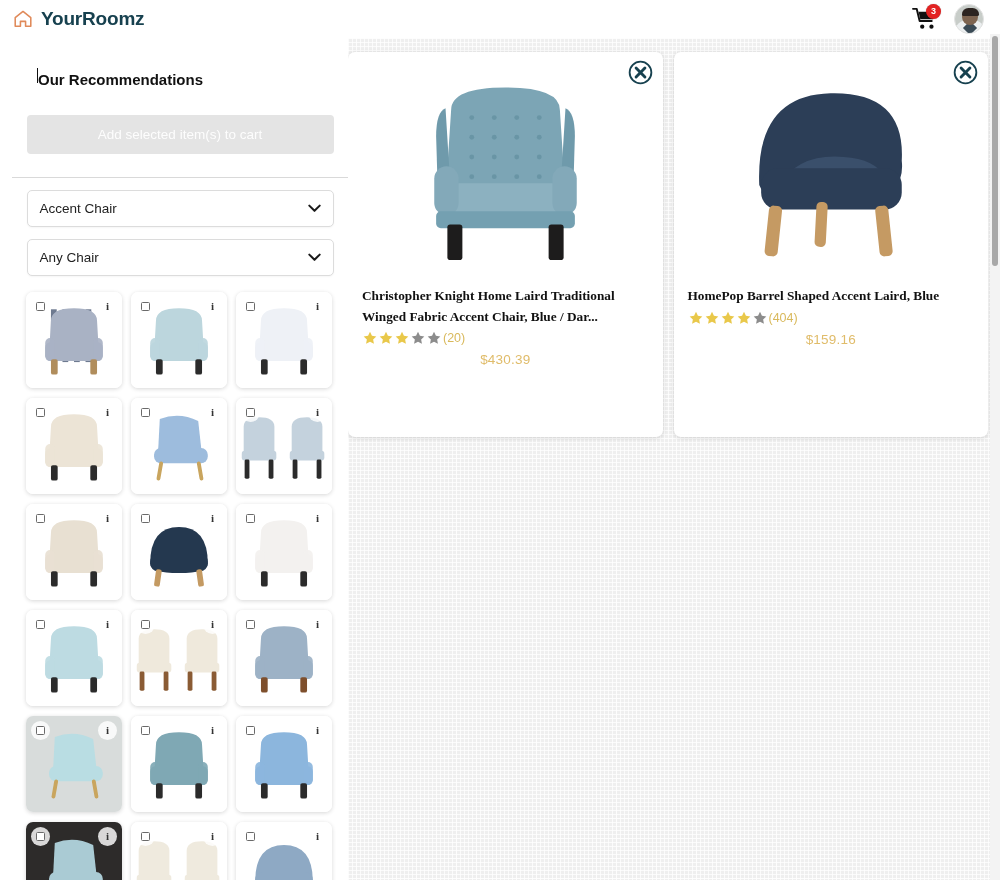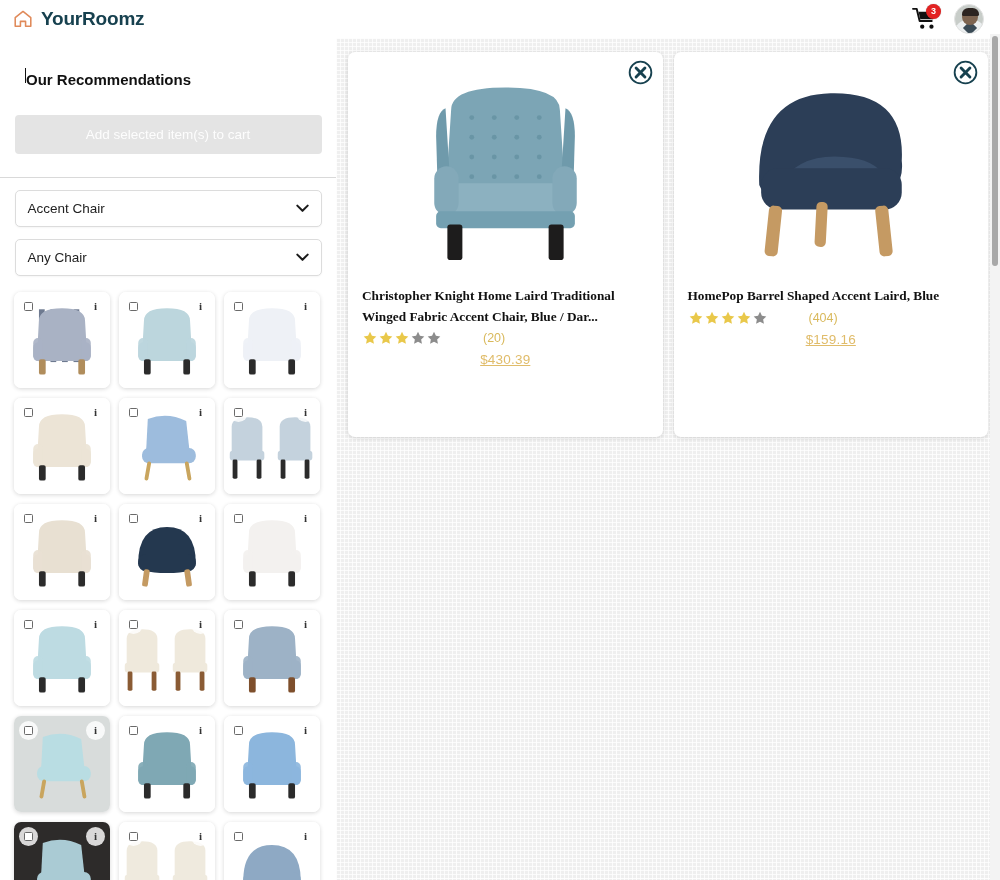--- a/index.html
+++ b/index.html
@@ -100,21 +100,21 @@
     position: absolute;
     width: 10px; height: 10px;
     background: #3a4a55;
     left: 10px; bottom: 0;
     transform: rotate(45deg);
   }
 
   
   .sidebar {
     position: absolute;
-    top: 38px; left: 0;
+    top: 38px; left: 12px;
     width: 336px;
     height: 842px;
     background: #ffffff;
     overflow: hidden;
     z-index: 30;
   }
   .sidebar-inner { padding: 0 14px; }
   .panel-title {
     font-size: 15px;
     font-weight: bold;
@@ -269,36 +269,34 @@
     font-weight: bold;
     color: #111;
     line-height: 1.55;
     margin-top: 10px;
   }
   .card-rating {
     margin-top: 3px;
     display: flex;
     align-items: center;
     height: 16px;
-    gap: 40px;
   }
   .stars { display: flex; gap: 0px; }
   .star { width: 16px; height: 16px; display: block; }
   .rating-count {
     font-size: 12.5px;
     color: #d9b95c;
     margin-left: 1px;
   }
   .card-price {
     text-align: center;
     font-size: 13.5px;
     color: #e0bc6a;
     margin-top: 6px;
     letter-spacing: 0.2px;
-    text-decoration: underline;
   }
 
   
   .scrollbar-page {
     position: absolute;
     top: 36px; right: 2px;
     width: 6px;
     height: 230px;
     background: #a8a8a8;
     border-radius: 3px;

